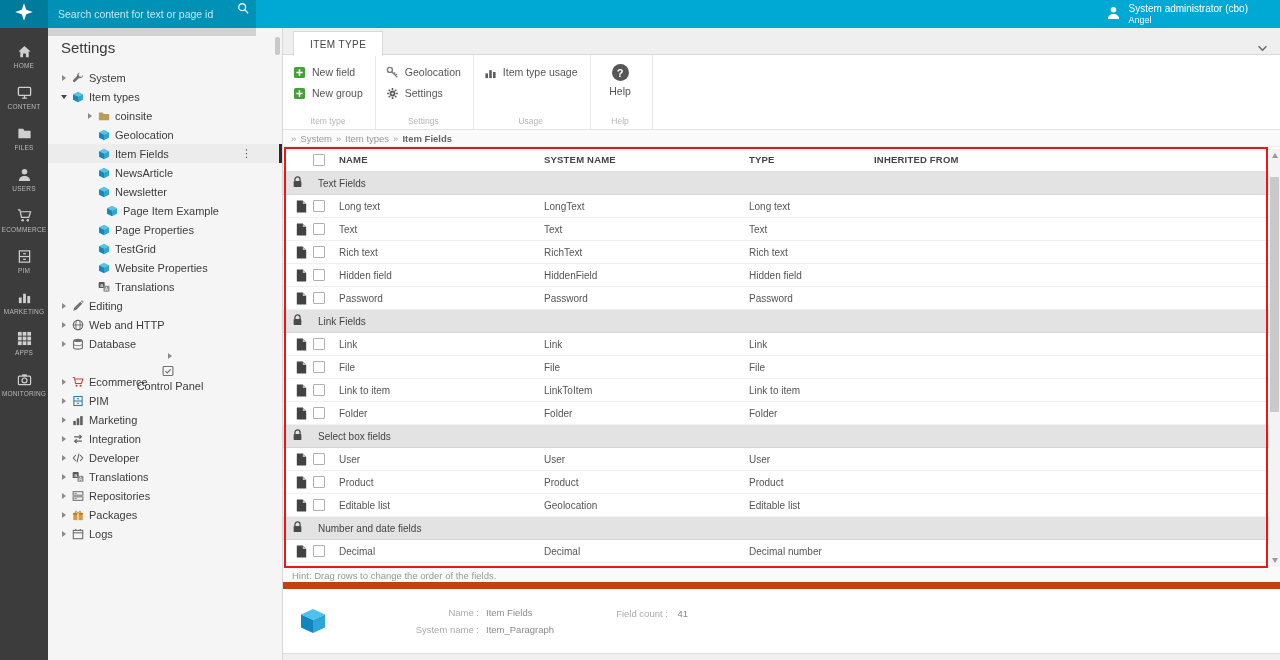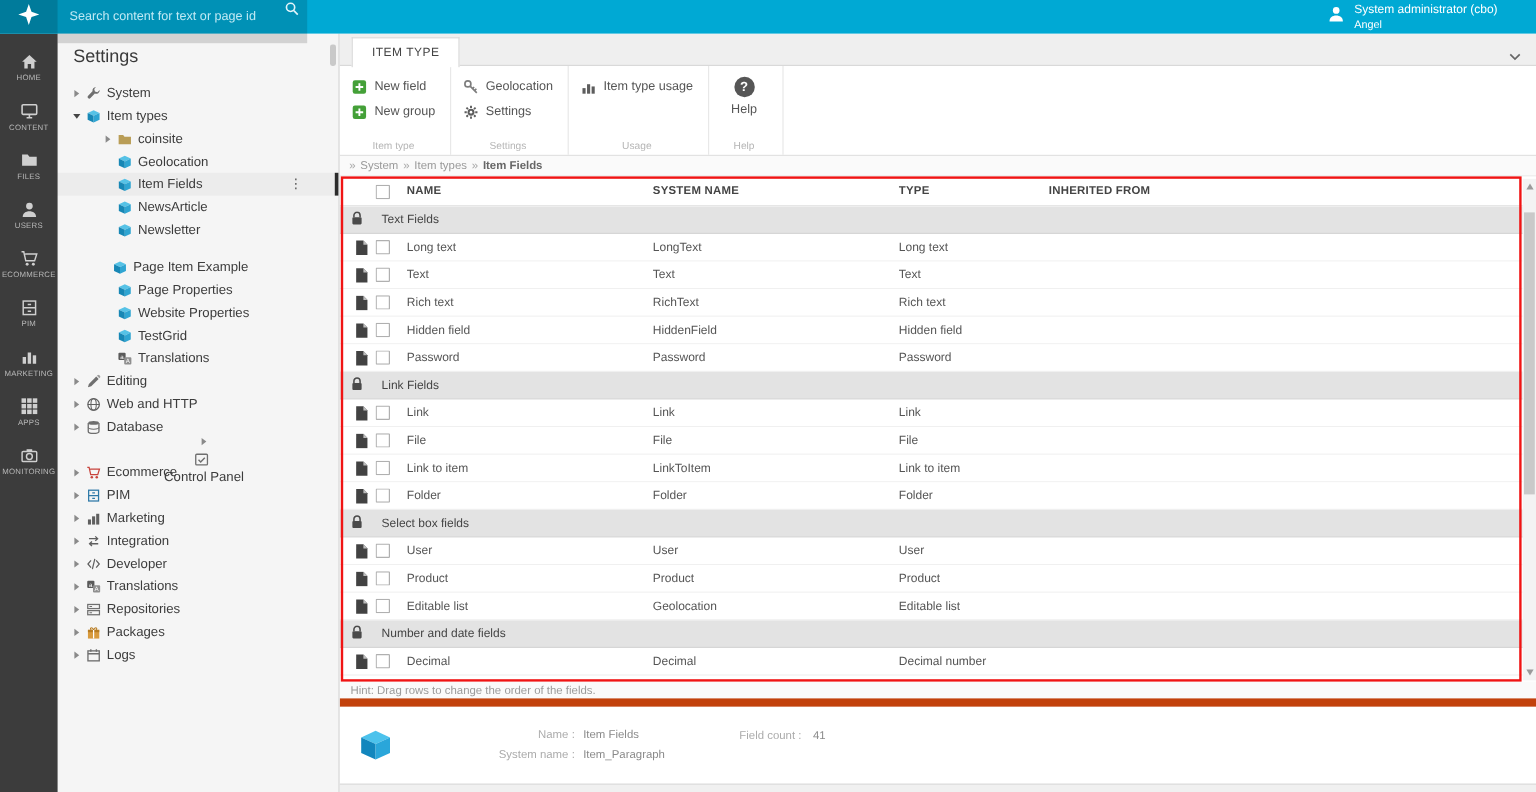--- a/index.html
+++ b/index.html
@@ -307,21 +307,21 @@
         <span class="caret"></span>
         <span class="tree-icon">
           <svg width="12" height="12" viewBox="0 0 14 14">
             <polygon points="7,1 12.8,3.7 7,6.4 1.2,3.7" fill="#56c2e6"></polygon>
             <polygon points="1.2,3.7 7,6.4 7,13 1.2,10.3" fill="#1787b5"></polygon>
             <polygon points="12.8,3.7 7,6.4 7,13 12.8,10.3" fill="#2fa5d2"></polygon>
           </svg>
         </span>
         <span class="tree-label">Newsletter</span>
       </div>
-      <div class="tree-row" style="padding-left: 32px; margin-top: 12px;">
+      <div class="tree-row" style="padding-left: 44px;">
         <span class="caret"></span>
         <span class="tree-icon">
           <svg width="12" height="12" viewBox="0 0 14 14">
             <polygon points="7,1 12.8,3.7 7,6.4 1.2,3.7" fill="#56c2e6"></polygon>
             <polygon points="1.2,3.7 7,6.4 7,13 1.2,10.3" fill="#1787b5"></polygon>
             <polygon points="12.8,3.7 7,6.4 7,13 12.8,10.3" fill="#2fa5d2"></polygon>
           </svg>
         </span>
         <span class="tree-label">Page Item Example</span>
       </div>
@@ -338,32 +338,32 @@
       </div>
       <div class="tree-row" style="padding-left: 36px;">
         <span class="caret"></span>
         <span class="tree-icon">
           <svg width="12" height="12" viewBox="0 0 14 14">
             <polygon points="7,1 12.8,3.7 7,6.4 1.2,3.7" fill="#56c2e6"></polygon>
             <polygon points="1.2,3.7 7,6.4 7,13 1.2,10.3" fill="#1787b5"></polygon>
             <polygon points="12.8,3.7 7,6.4 7,13 12.8,10.3" fill="#2fa5d2"></polygon>
           </svg>
         </span>
-        <span class="tree-label">Website Properties</span>
+        <span class="tree-label">TestGrid</span>
       </div>
       <div class="tree-row" style="padding-left: 36px;">
         <span class="caret"></span>
         <span class="tree-icon">
           <svg width="12" height="12" viewBox="0 0 14 14">
             <polygon points="7,1 12.8,3.7 7,6.4 1.2,3.7" fill="#56c2e6"></polygon>
             <polygon points="1.2,3.7 7,6.4 7,13 1.2,10.3" fill="#1787b5"></polygon>
             <polygon points="12.8,3.7 7,6.4 7,13 12.8,10.3" fill="#2fa5d2"></polygon>
           </svg>
         </span>
-        <span class="tree-label">TestGrid</span>
+        <span class="tree-label">Website Properties</span>
       </div>
       <div class="tree-row" style="padding-left: 36px;">
         <span class="caret"></span>
         <span class="tree-icon">
           <svg width="12" height="12" viewBox="0 0 14 14">
             <rect x="0.8" y="1.2" width="7" height="7" rx="1" fill="#5a5a5a"></rect>
             <text x="4.3" y="7" font-size="6" fill="#fff" text-anchor="middle">a</text>
             <rect x="6.4" y="5.6" width="7" height="7" rx="1" fill="#8f8f8f"></rect>
             <text x="9.9" y="11.4" font-size="6" fill="#fff" text-anchor="middle">A</text>
           </svg>

